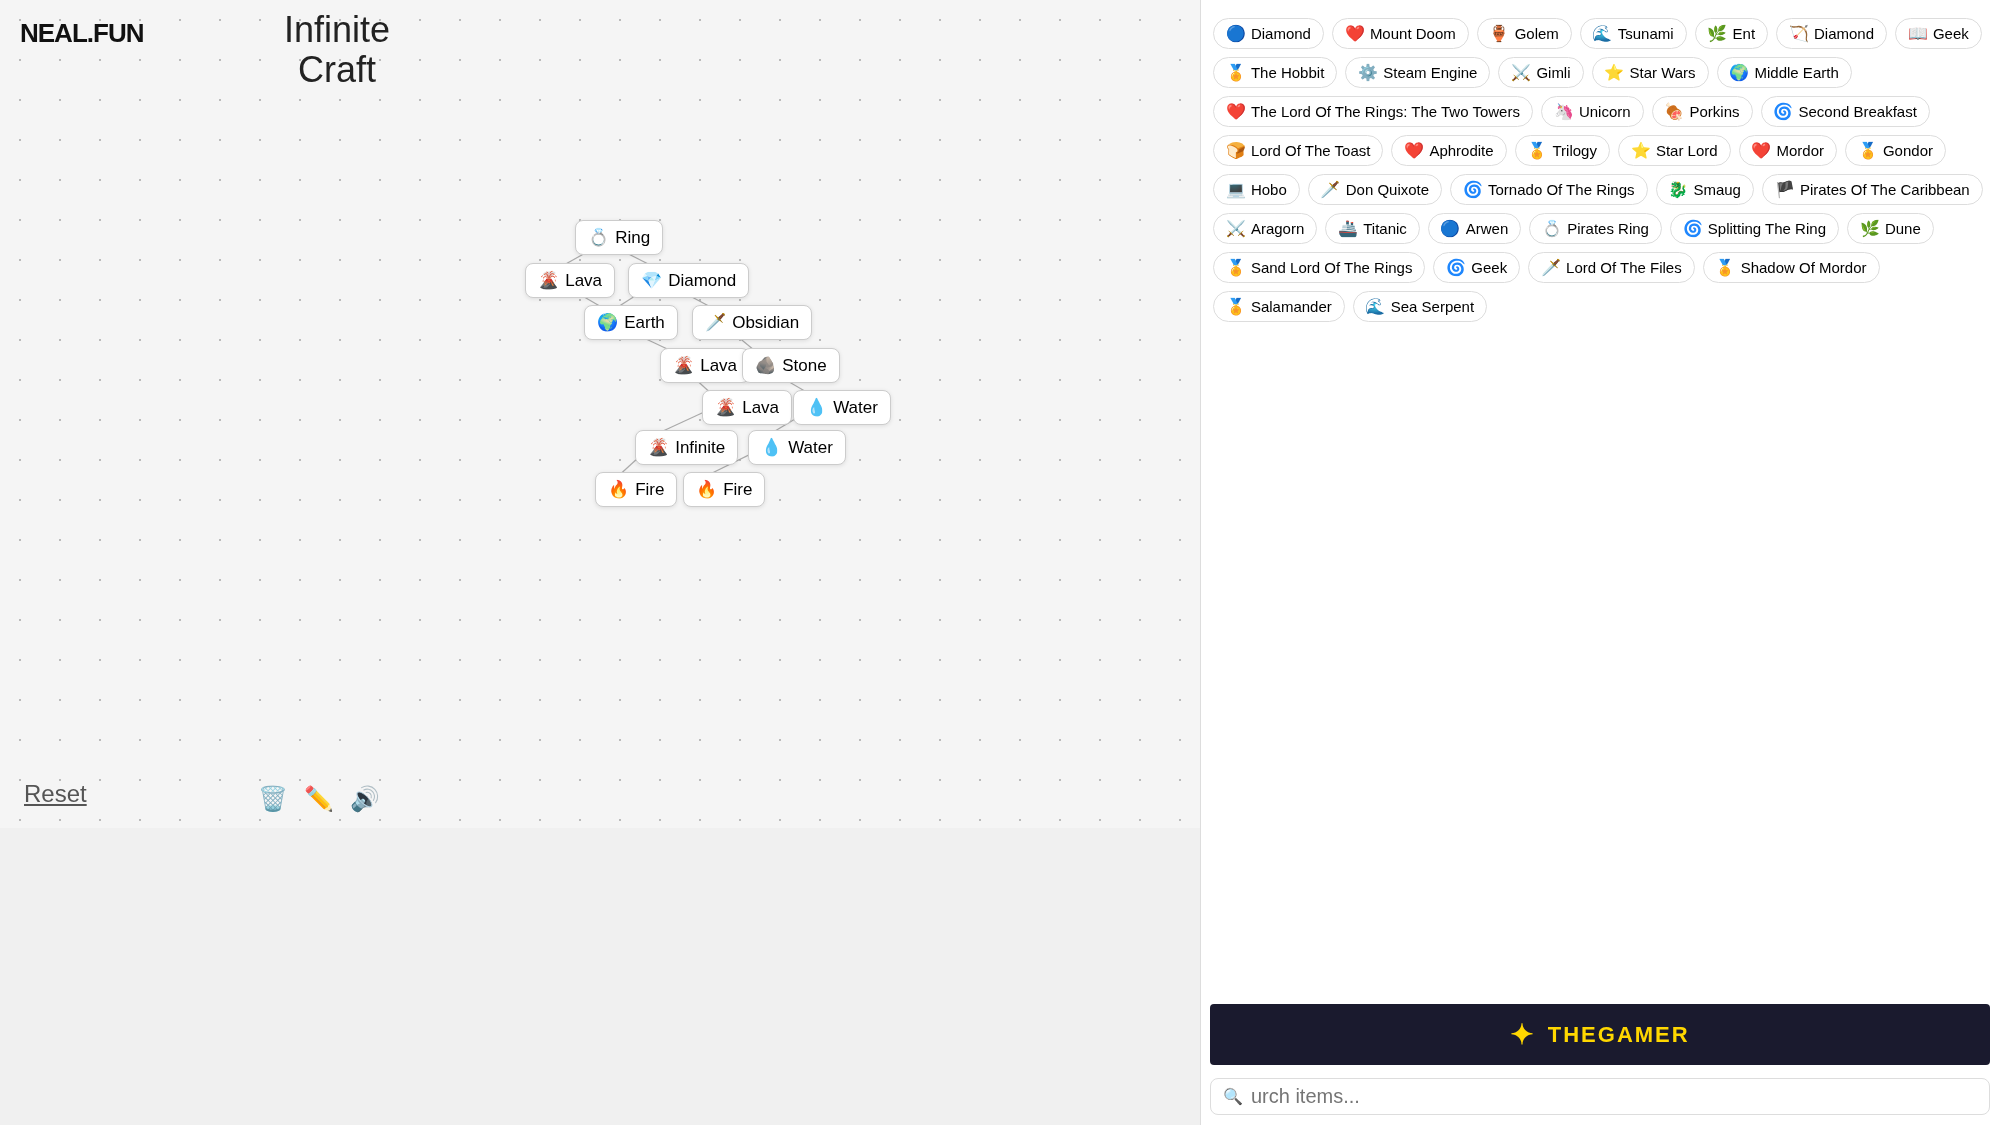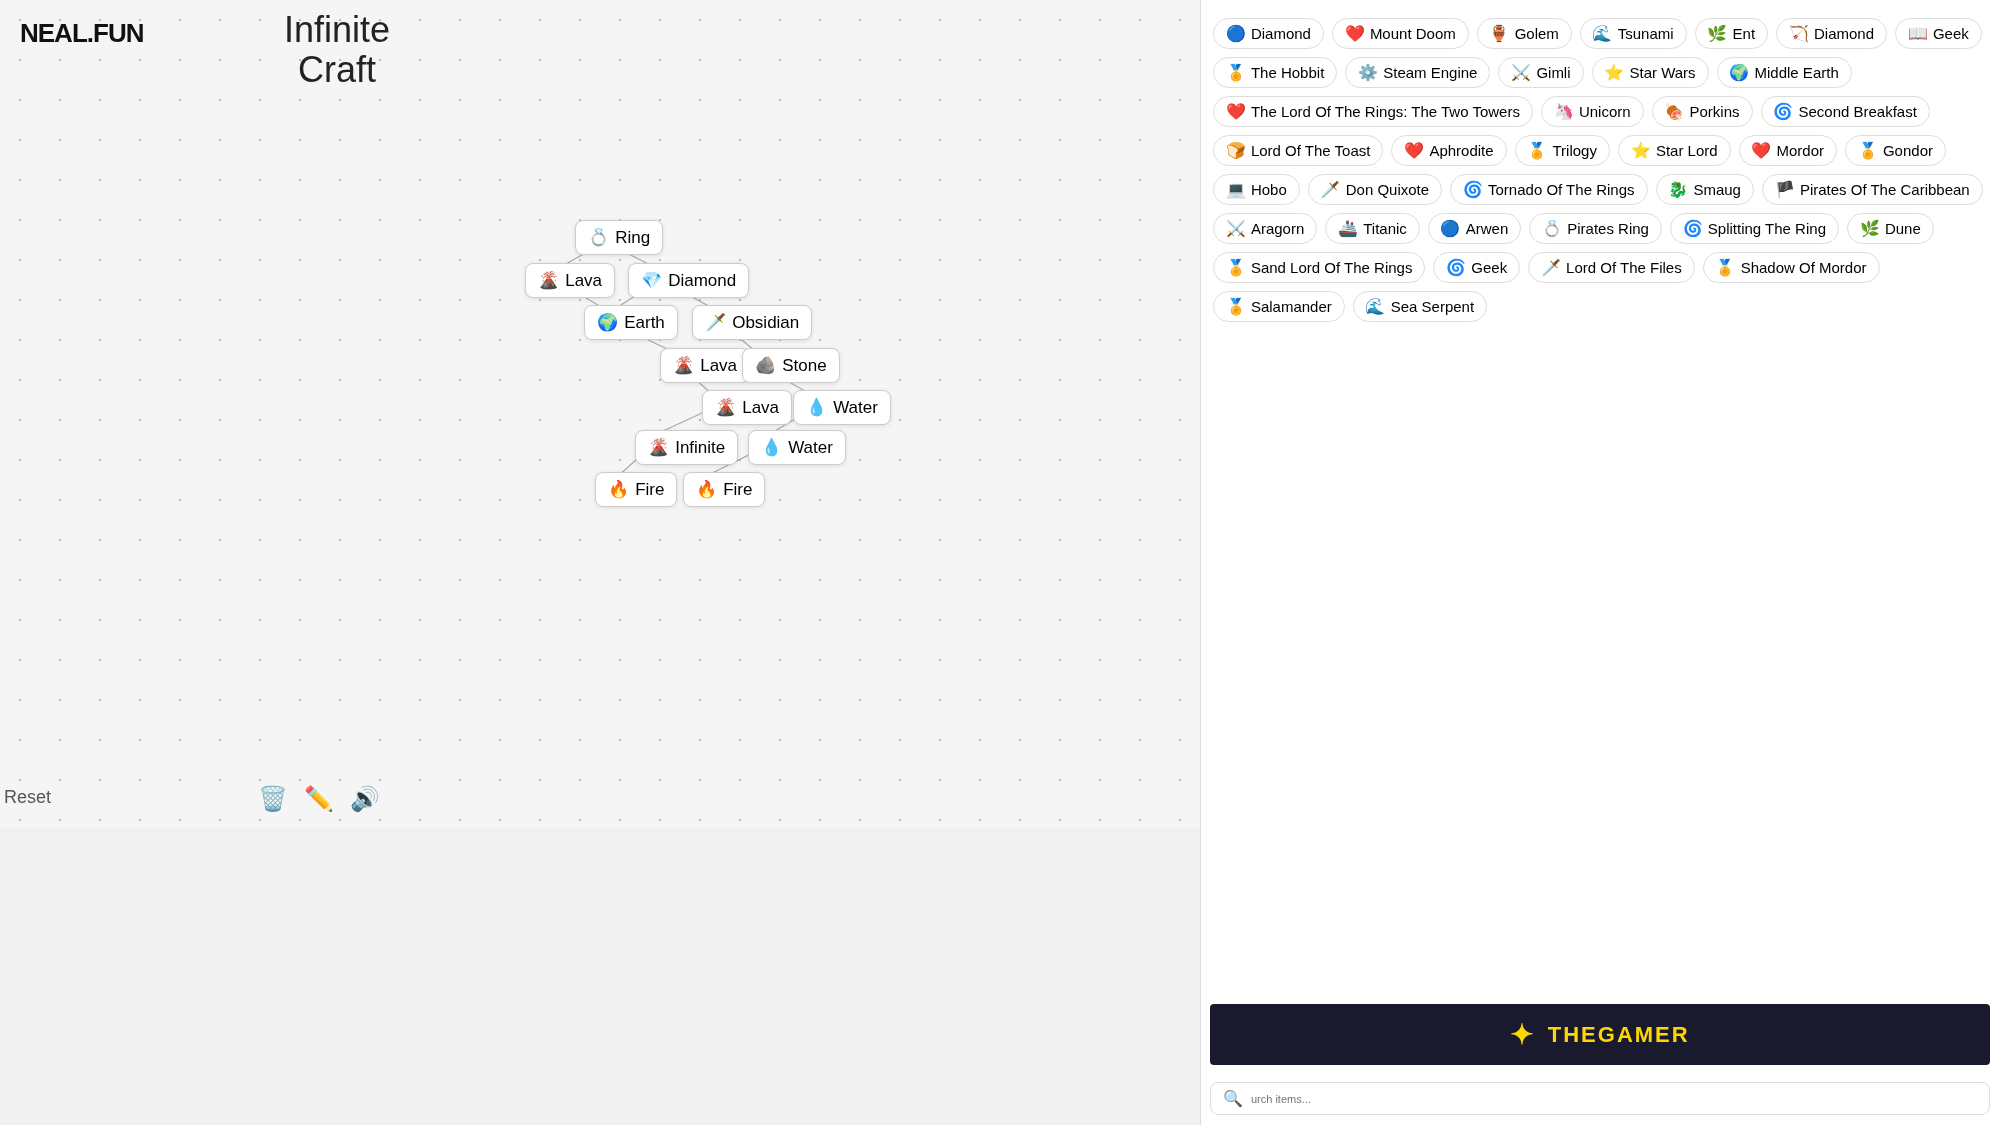--- a/index.html
+++ b/index.html
@@ -46,27 +46,28 @@
       font-weight: 400;
       color: #222;
       z-index: 10;
       line-height: 1.1;
     }
 
     
     #reset-btn {
       position: absolute;
       bottom: 20px;
-      left: 4px;
-      font-size: 18px;
+      left: 24px;
+      font-size: 24px;
       color: #555;
       cursor: pointer;
       background: none;
       border: none;
       z-index: 10;
+      text-decoration: underline;
     }
 
     
     #bottom-toolbar {
       position: absolute;
       bottom: 15px;
       right: 820px;
       display: flex;
       gap: 16px;
       align-items: center;
@@ -154,21 +155,21 @@
       align-items: center;
       background: white;
       border: 1.5px solid #ddd;
       border-radius: 8px;
       padding: 6px 12px;
       gap: 8px;
     }
     #search-bar input {
       border: none;
       outline: none;
-      font-size: 11px;
+      font-size: 20px;
       flex: 1;
       color: #666;
     }
 
     
     #thegamer-logo {
       position: absolute;
       bottom: 60px;
       right: 10px;
       width: 780px;

